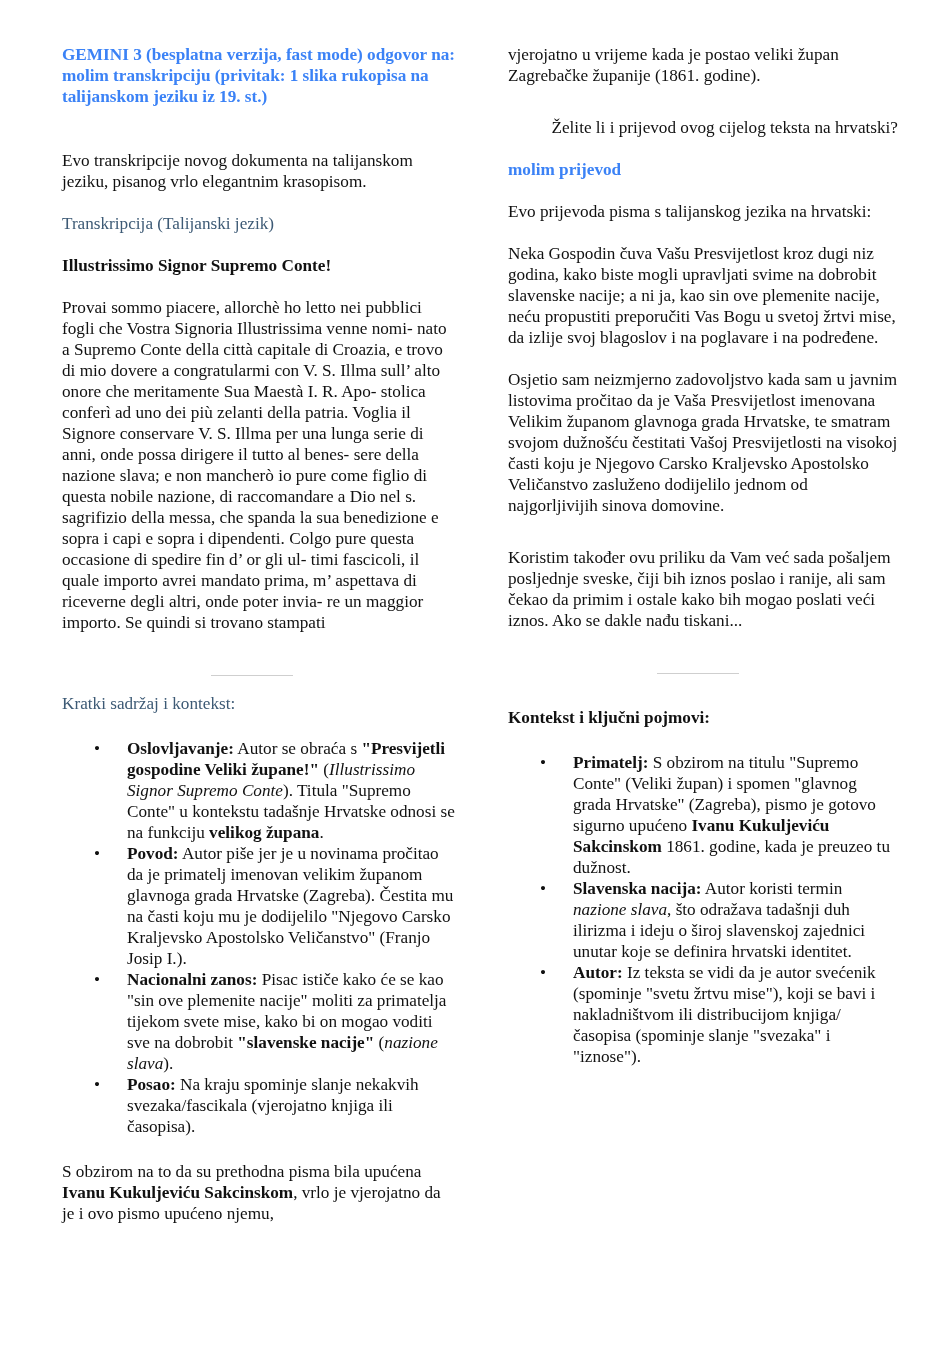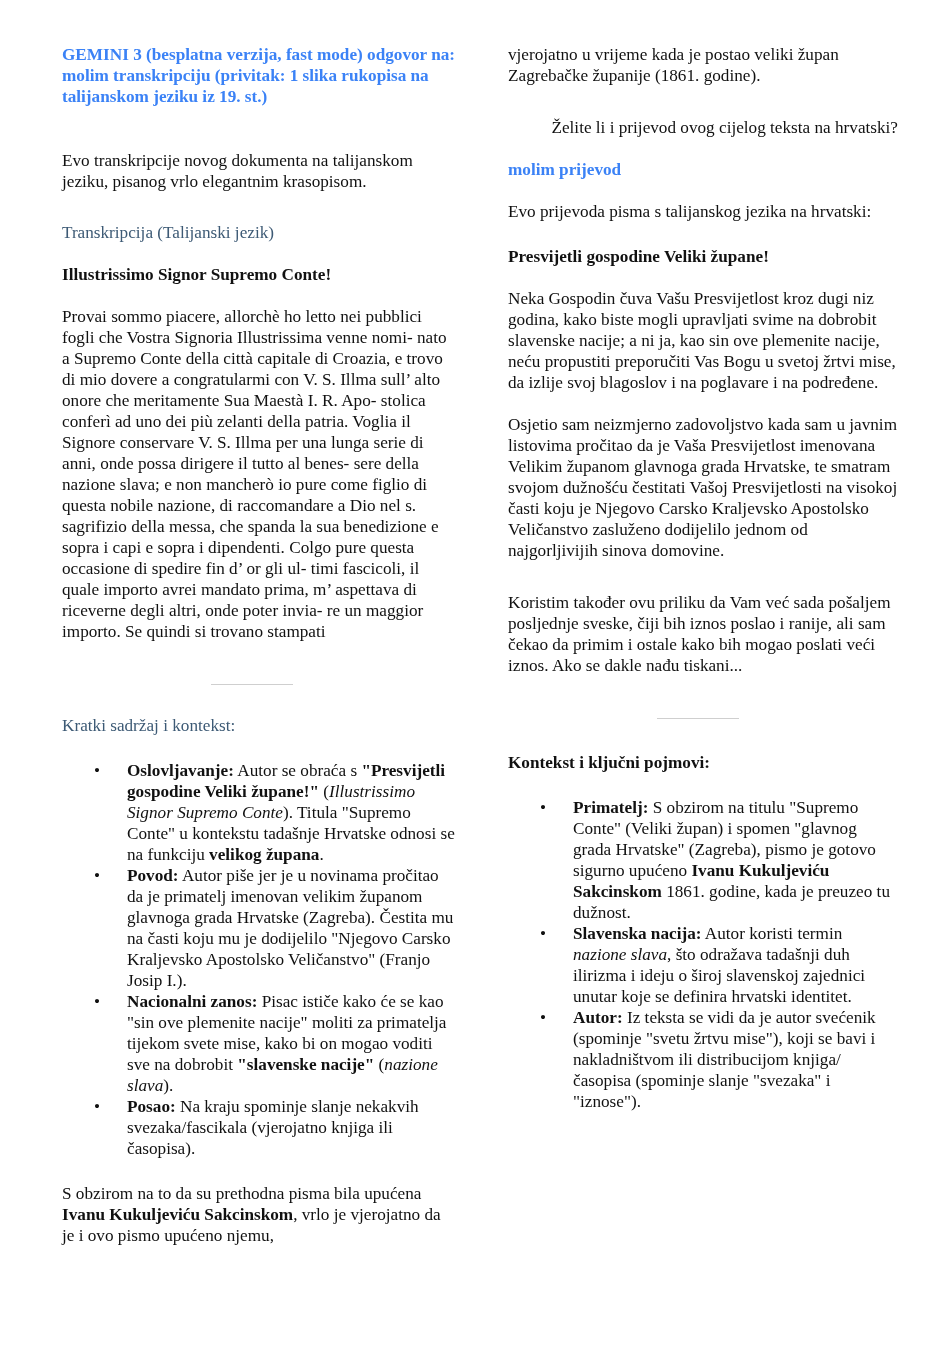--- a/index.html
+++ b/index.html
@@ -21,25 +21,25 @@
   li .bullet { position: absolute; left: 32px; top: 0; }
   b { font-weight: bold; }
   i { font-style: italic; }
 </style>
 </head>
 <body>
 
 <div class="col col-left">
   <p class="title">GEMINI 3 (besplatna verzija, fast mode) odgovor na: molim transkripciju (privitak: 1 slika rukopisa na talijanskom jeziku iz 19. st.)</p>
   <p style="margin-top:43px;">Evo transkripcije novog dokumenta na talijanskom jeziku, pisanog vrlo elegantnim krasopisom.</p>
-  <p class="subhead" style="margin-top:30px;">Transkripcija (Talijanski jezik)</p>
+  <p class="subhead" style="margin-top:21px;">Transkripcija (Talijanski jezik)</p>
   <p class="bold" style="margin-top:21px;">Illustrissimo Signor Supremo Conte!</p>
   <p style="margin-top:21px;">Provai sommo piacere, allorchè ho letto nei pubblici fogli che Vostra Signoria Illustrissima venne nomi- nato a Supremo Conte della città capitale di Croazia, e trovo di mio dovere a congratularmi con V. S. Illma sull’ alto onore che meritamente Sua Maestà I. R. Apo- stolica conferì ad uno dei più zelanti della patria. Voglia il Signore conservare V. S. Illma per una lunga serie di anni, onde possa dirigere il tutto al benes- sere della nazione slava; e non mancherò io pure come figlio di questa nobile nazione, di raccomandare a Dio nel s. sagrifizio della messa, che spanda la sua benedizione e sopra i capi e sopra i dipendenti. Colgo pure questa occasione di spedire fin d’ or gli ul- timi fascicoli, il quale importo avrei mandato prima, m’ aspettava di riceverne degli altri, onde poter invia- re un maggior importo. Se quindi si trovano stampati</p>
   <div class="divider" style="margin:42px 0 0 149px;"></div>
-  <p class="subhead" style="margin-top:30px;">Kratki sadržaj i kontekst:</p>
+  <p class="subhead" style="margin-top:17px;">Kratki sadržaj i kontekst:</p>
 
   <ul style="margin-top:24px;">
     <li>
       <span class="bullet">•</span><b>Oslovljavanje:</b><span> Autor se obraća s </span><b>"Presvijetli gospodine Veliki župane!"</b><span> (</span><i>Illustrissimo Signor Supremo Conte</i><span>). Titula "Supremo Conte" u kontekstu tadašnje Hrvatske odnosi se na funkciju </span><b>velikog župana</b><span>.</span>
     </li>
     <li>
       <span class="bullet">•</span><b>Povod:</b><span> Autor piše jer je u novinama pročitao da je primatelj imenovan velikim županom glavnoga grada Hrvatske (Zagreba). Čestita mu na časti koju mu je dodijelilo "Njegovo Carsko Kraljevsko Apostolsko Veličanstvo" (Franjo Josip I.).</span>
     </li>
     <li>
       <span class="bullet">•</span><b>Nacionalni zanos:</b><span> Pisac ističe kako će se kao "sin ove plemenite nacije" moliti za primatelja tijekom svete mise, kako bi on mogao voditi sve na dobrobit </span><b>"slavenske nacije"</b><span> (</span><i>nazione slava</i><span>).</span>
@@ -50,21 +50,20 @@
   </ul>
 
   <p style="margin-top:24px;"><span>S obzirom na to da su prethodna pisma bila upućena </span><b>Ivanu Kukuljeviću Sakcinskom</b><span>, vrlo je vjerojatno da je i ovo pismo upućeno njemu,</span></p>
 </div>
 
 <div class="col col-right">
   <p>vjerojatno u vrijeme kada je postao veliki župan Zagrebačke županije (1861. godine).</p>
   <p style="margin-top:31px;text-align:right;">Želite li i prijevod ovog cijelog teksta na hrvatski?</p>
   <p class="title" style="margin-top:21px;">molim prijevod</p>
   <p style="margin-top:21px;">Evo prijevoda pisma s talijanskog jezika na hrvatski:</p>
-  <p class="bold" style="margin-top:24px;">Presvijetli gospodine Veliki župane!</p>
   <p style="margin-top:21px;">Neka Gospodin čuva Vašu Presvijetlost kroz dugi niz godina, kako biste mogli upravljati svime na dobrobit slavenske nacije; a ni ja, kao sin ove plemenite nacije, neću propustiti preporučiti Vas Bogu u svetoj žrtvi mise, da izlije svoj blagoslov i na poglavare i na podređene.</p>
   <p style="margin-top:21px;">Osjetio sam neizmjerno zadovoljstvo kada sam u javnim listovima pročitao da je Vaša Presvijetlost imenovana Velikim županom glavnoga grada Hrvatske, te smatram svojom dužnošću čestitati Vašoj Presvijetlosti na visokoj časti koju je Njegovo Carsko Kraljevsko Apostolsko Veličanstvo zasluženo dodijelilo jednom od najgorljivijih sinova domovine.</p>
   <p style="margin-top:31px;">Koristim također ovu priliku da Vam već sada pošaljem posljednje sveske, čiji bih iznos poslao i ranije, ali sam čekao da primim i ostale kako bih mogao poslati veći iznos. Ako se dakle nađu tiskani...</p>
   <div class="divider" style="margin:42px 0 0 149px;"></div>
   <p class="bold" style="margin-top:33px;">Kontekst i ključni pojmovi:</p>
 
   <ul style="margin-top:24px;">
     <li>
       <span class="bullet">•</span><b>Primatelj:</b><span> S obzirom na titulu "Supremo Conte" (Veliki župan) i spomen "glavnog grada Hrvatske" (Zagreba), pismo je gotovo sigurno upućeno </span><b>Ivanu Kukuljeviću Sakcinskom</b><span> 1861. godine, kada je preuzeo tu dužnost.</span>
     </li>

